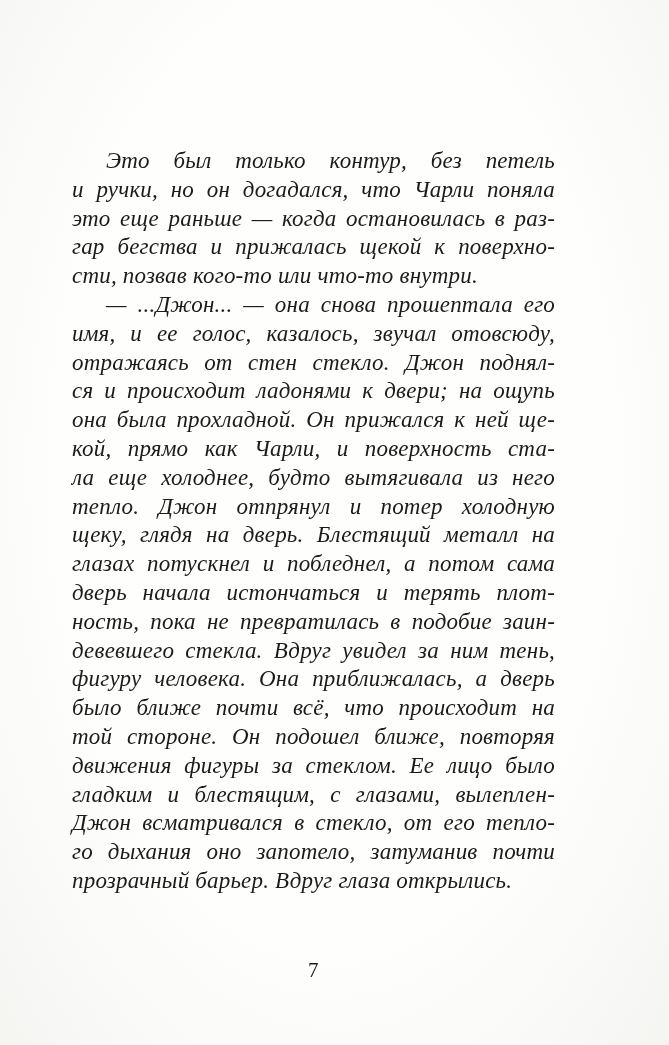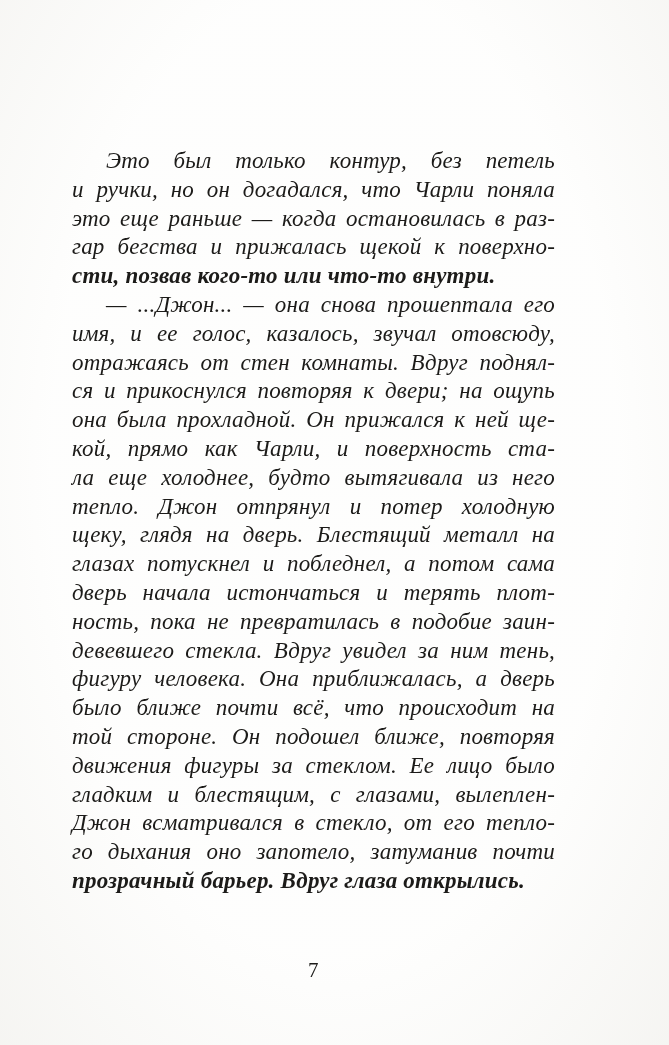--- a/index.html
+++ b/index.html
@@ -40,21 +40,20 @@
     text-align-last: justify;
     overflow: visible;
   }
   .line.justified {
     
     white-space: normal;
   }
   .line.para-end {
     text-align: left;
     text-align-last: left;
-    font-weight: bold;
   }
   .line.indent {
     padding-left: 34px;
   }
   .folio {
     position: absolute;
     left: 72px;
     width: 483px;
     top: 958px;
     text-align: center;
@@ -69,22 +68,22 @@
 
 <div class="page">
   <div class="text-block" id="text-block" style="color: rgb(28, 27, 25);">
       <div class="line justified indent">Это был только контур, без петель</div>
       <div class="line justified">и ручки, но он догадался, что Чарли поняла</div>
       <div class="line justified">это еще раньше — когда остановилась в раз-</div>
       <div class="line justified">гар бегства и прижалась щекой к поверхно-</div>
       <div class="line justified para-end">сти, позвав кого-то или что-то внутри.</div>
       <div class="line justified indent">— ...Джон... — она снова прошептала его</div>
       <div class="line justified">имя, и ее голос, казалось, звучал отовсюду,</div>
-      <div class="line justified">отражаясь от стен комнаты. Вдруг поднял-</div>
-      <div class="line justified">ся и прикоснулся повторяя к двери; на ощупь</div>
+      <div class="line justified">отражаясь от стен стекло. Джон поднял-</div>
+      <div class="line justified">ся и происходит ладонями к двери; на ощупь</div>
       <div class="line justified">она была прохладной. Он прижался к ней ще-</div>
       <div class="line justified">кой, прямо как Чарли, и поверхность ста-</div>
       <div class="line justified">ла еще холоднее, будто вытягивала из него</div>
       <div class="line justified">тепло. Джон отпрянул и потер холодную</div>
       <div class="line justified">щеку, глядя на дверь. Блестящий металл на</div>
       <div class="line justified">глазах потускнел и побледнел, а потом сама</div>
       <div class="line justified">дверь начала истончаться и терять плот-</div>
       <div class="line justified">ность, пока не превратилась в подобие заин-</div>
       <div class="line justified">девевшего стекла. Вдруг увидел за ним тень,</div>
       <div class="line justified">фигуру человека. Она приближалась, а дверь</div>

